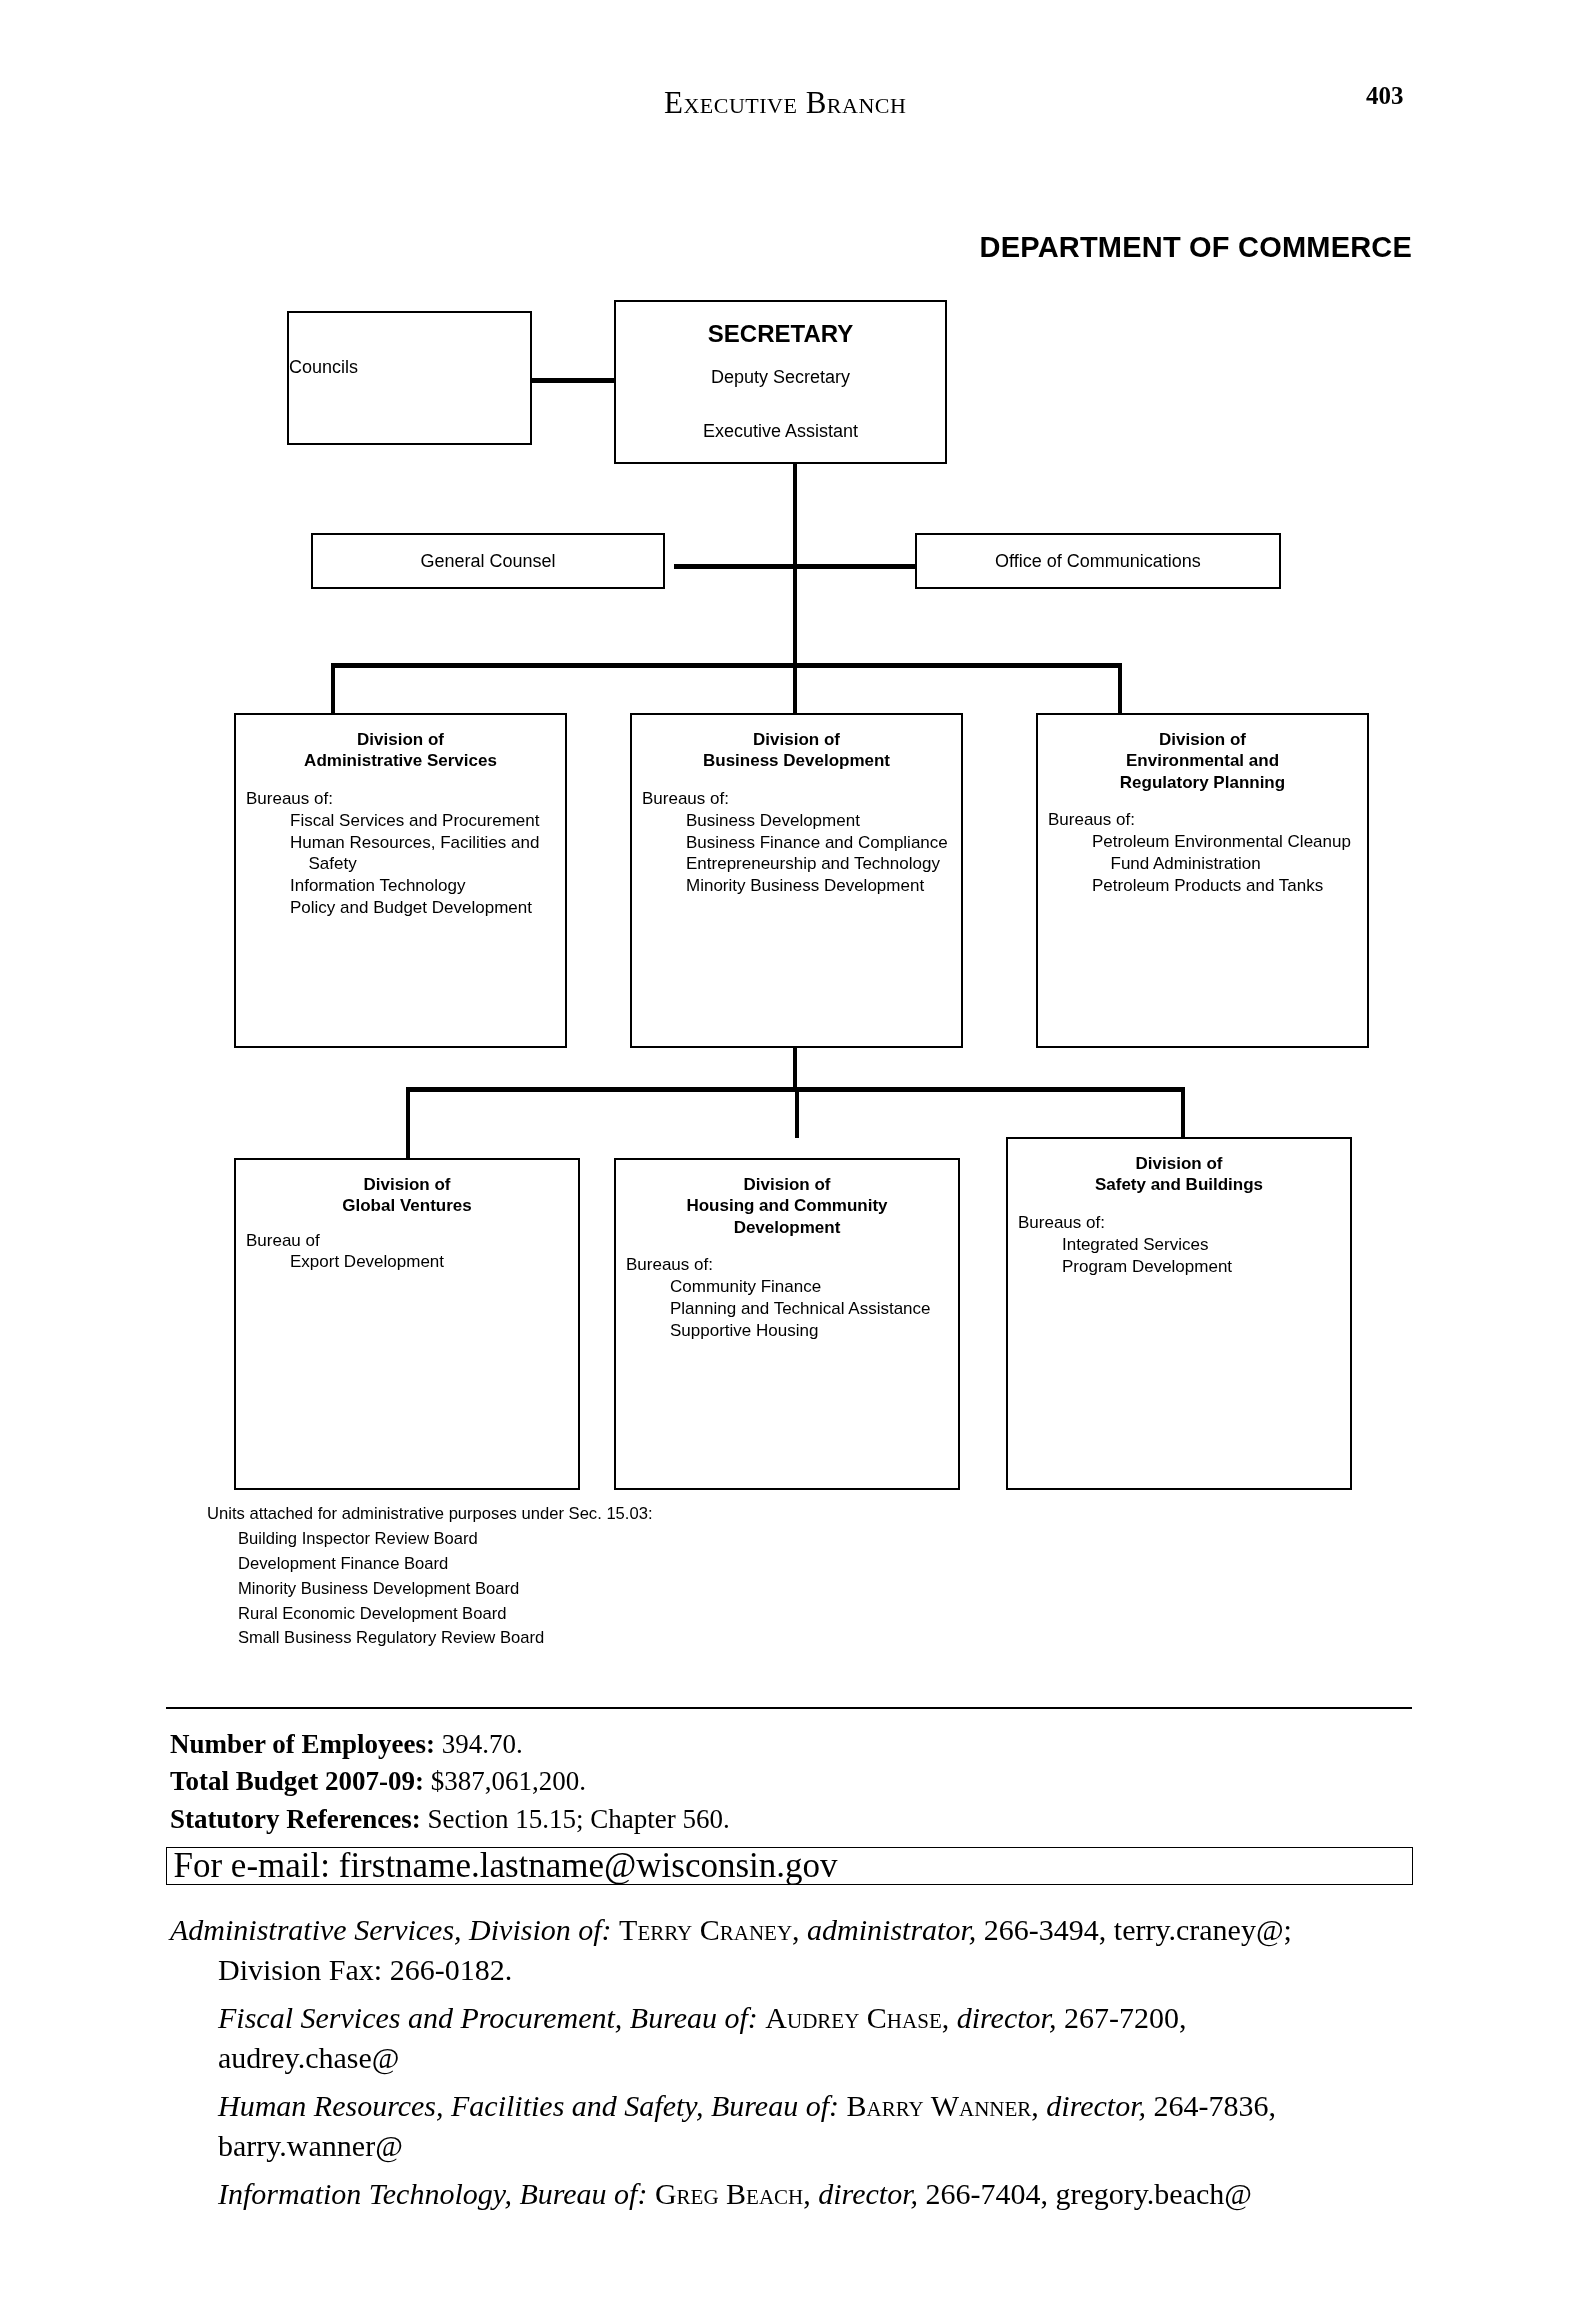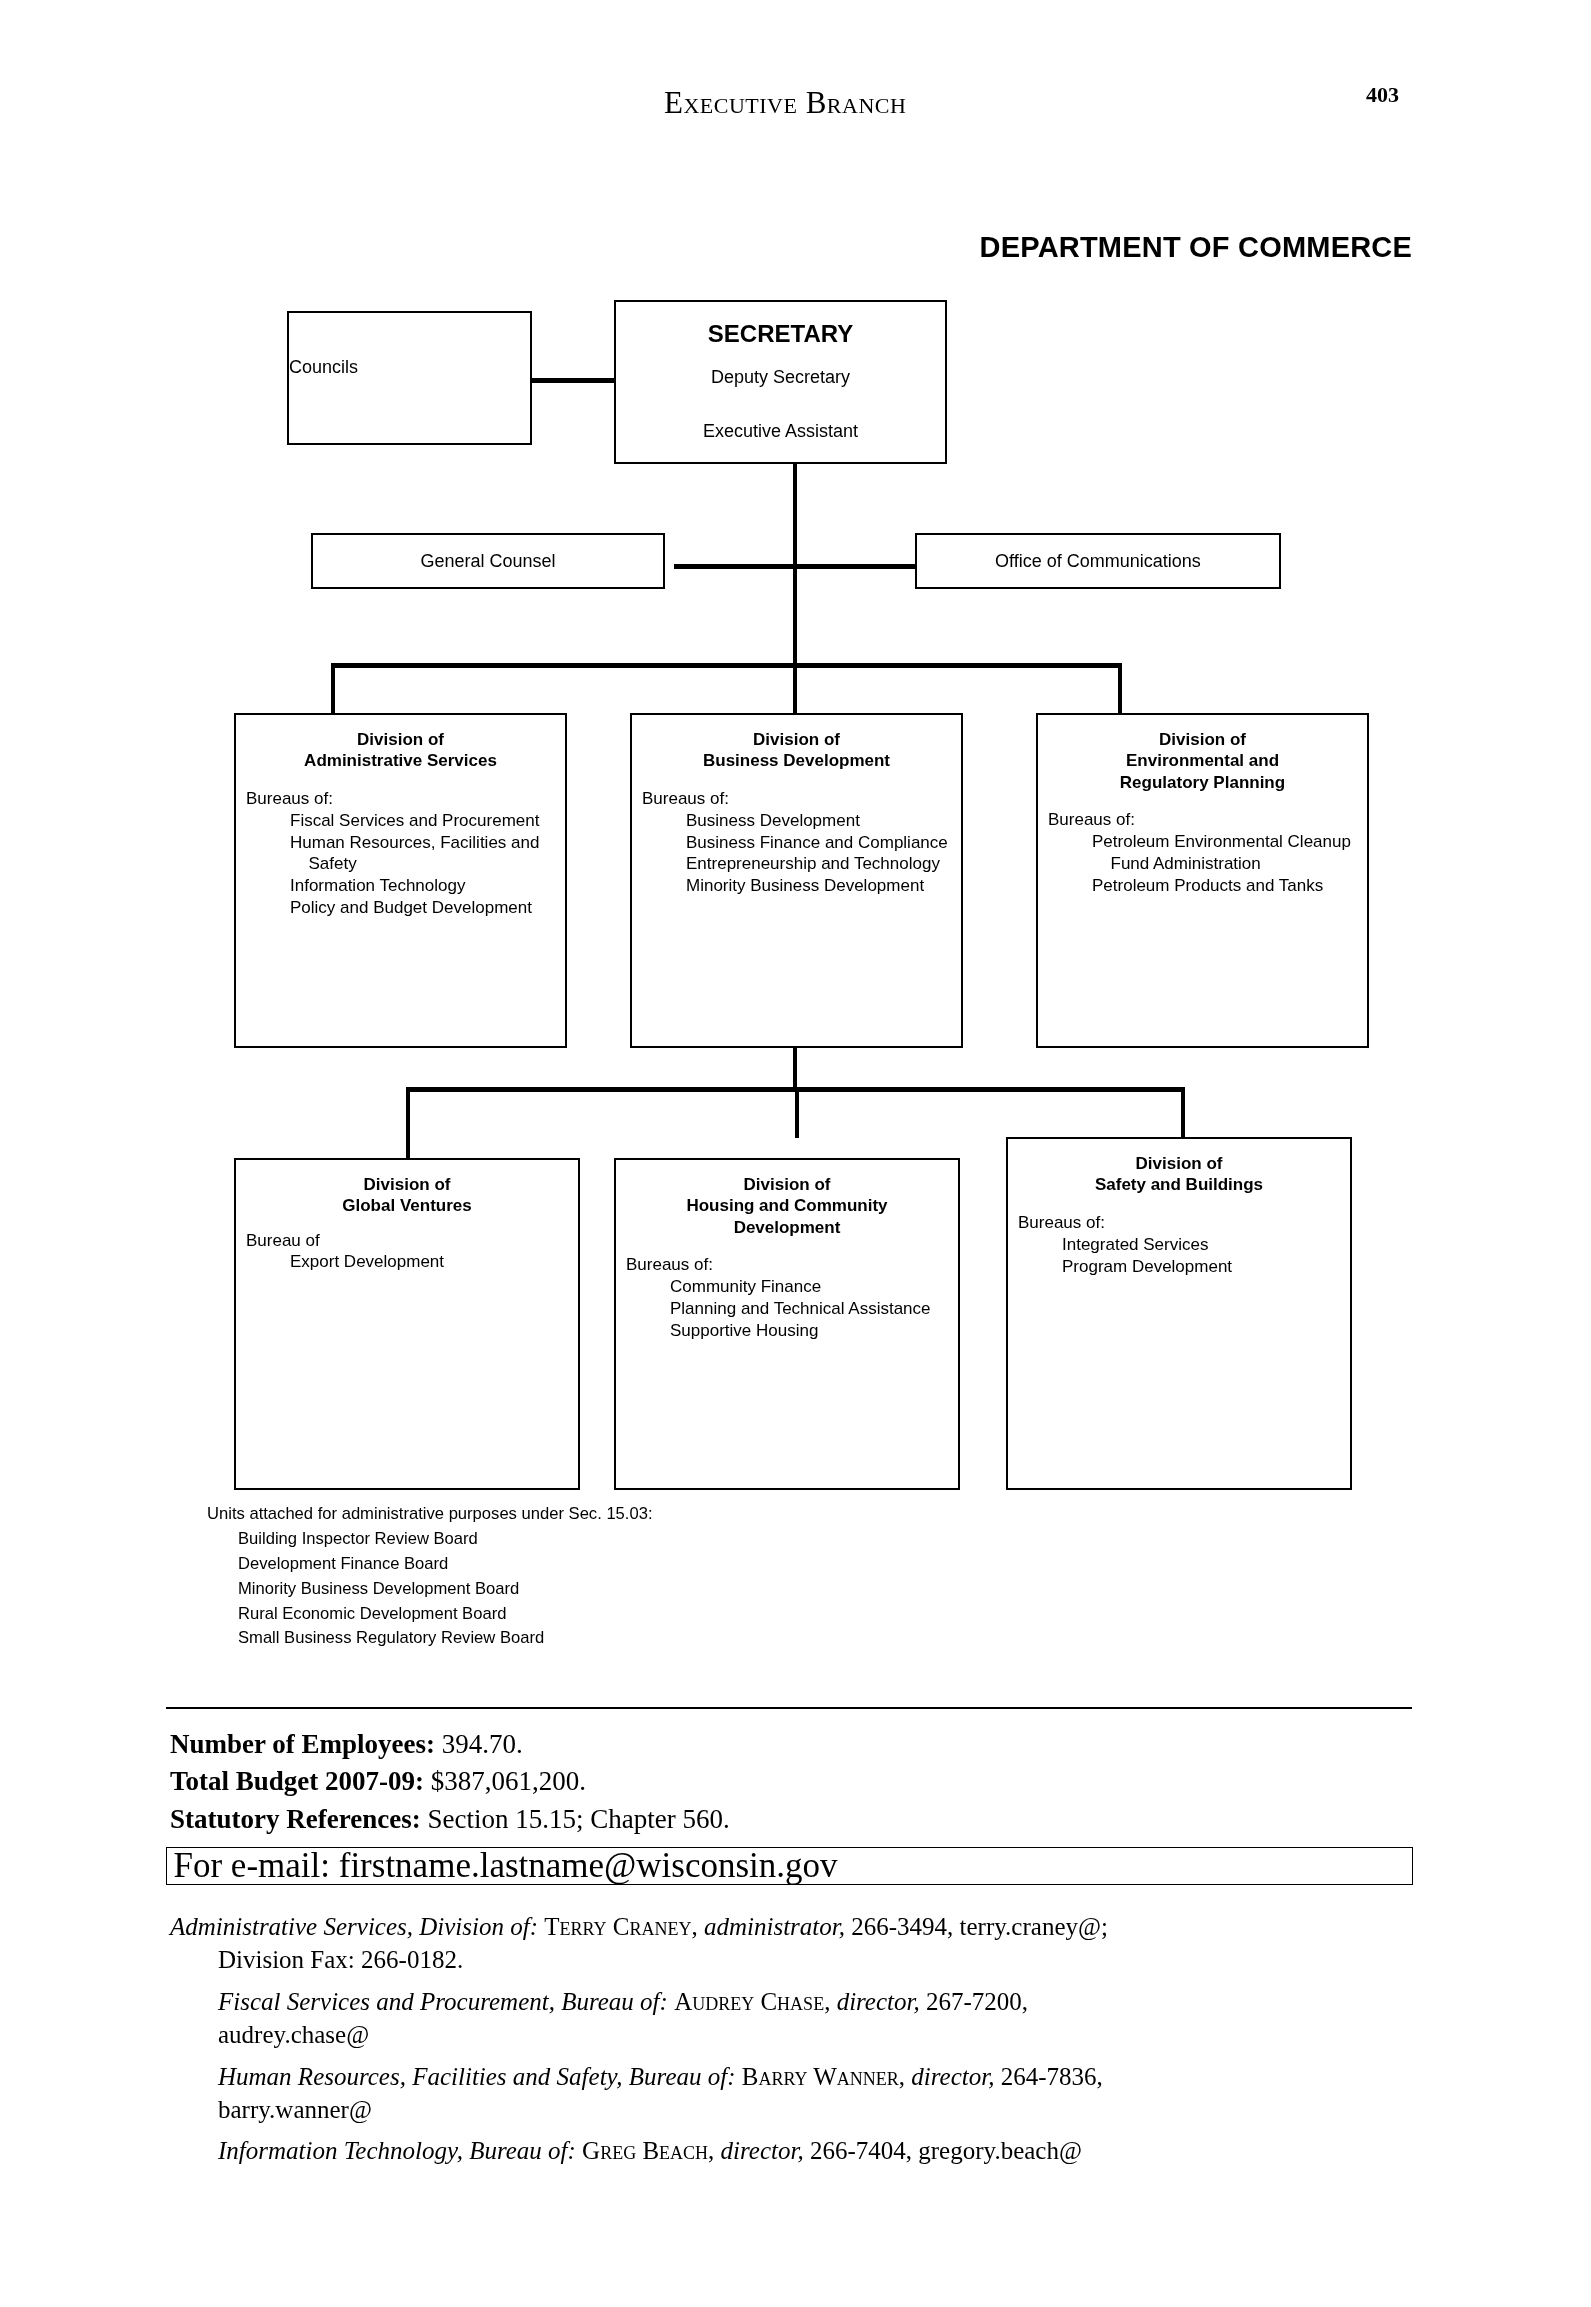--- a/index.html
+++ b/index.html
@@ -34,21 +34,21 @@
     font-size: 31px;
     font-variant: small-caps;
     letter-spacing: 0.5px;
     white-space: nowrap;
   }
   .runhead-page {
     position: absolute;
     left: 1366px;
     top: -2.8px;
     font-family: "Liberation Serif", serif;
-    font-size: 22px;
+    font-size: 25px;
     font-weight: bold;
     white-space: nowrap;
   }
 
   
   .dept-title {
     position: absolute;
     left: 0;
     top: 231px;
     width: 1412px;
@@ -190,21 +190,21 @@
     font-size: 35px;
     white-space: nowrap;
   }
 
   
   .directory {
     position: absolute;
     left: 170px;
     top: 1910px;
     width: 1246px;
-    font-size: 25px;
+    font-size: 30px;
     line-height: 1.33;
   }
   .entry {
     display: block;
     text-align: justify;
     margin-bottom: 8.3px;
   }
   .entry.lvl1 { padding-left: 0;   text-indent: 0; }
   .entry.lvl1 .cont { display: block; padding-left: 48px; text-indent: 0; }
   .entry.lvl2 { padding-left: 48px; }

